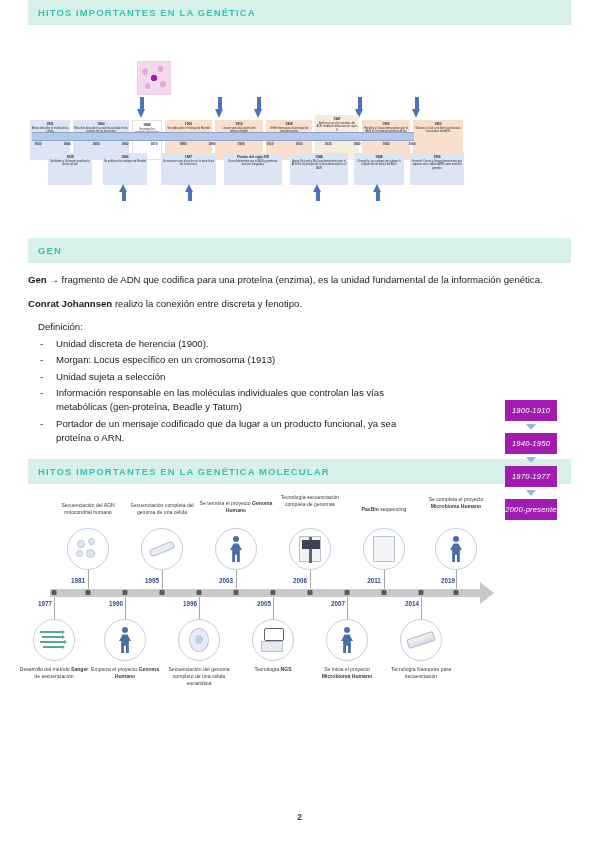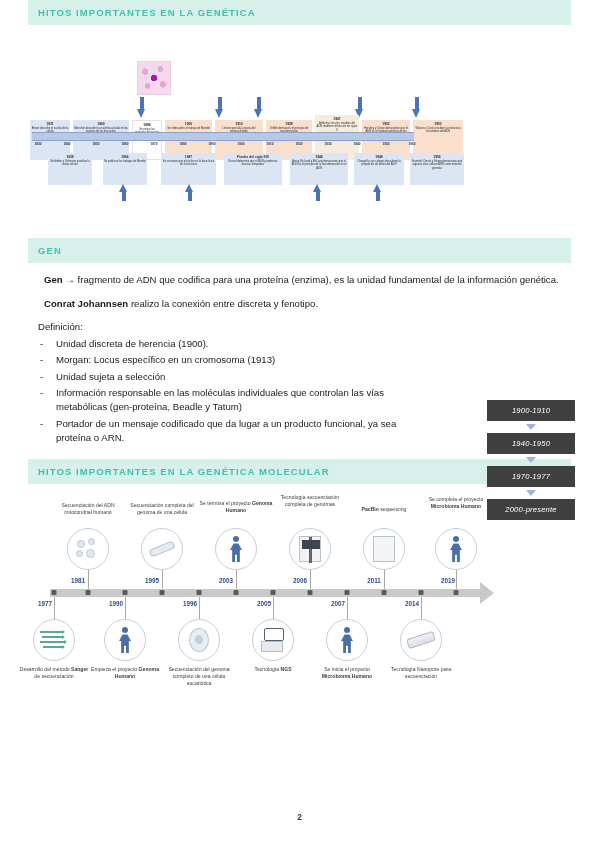--- a/index.html
+++ b/index.html
@@ -18,40 +18,40 @@
     background: #d7f0ea;
     color: #3fc0b0;
     font-weight: bold;
     font-size: 9.5px;
     letter-spacing: 1.1px;
     padding: 7px 10px;
     margin: 0 0 10px 0;
   }
 
   
-  .para { font-size: 9.6px; line-height: 1.55; margin: 0 12px 9px 16px; }
+  .para { font-size: 9.6px; line-height: 1.55; margin: 0 12px 9px 0; }
   .para b { font-weight: bold; }
   .defin { font-size: 9.6px; margin: 2px 0 5px 10px; }
   ul.bullets { list-style: none; margin: 0 0 4px 10px; }
   ul.bullets li {
     font-size: 9.6px; line-height: 1.5;
     padding-left: 18px; position: relative; margin-bottom: 2px;
     max-width: 392px;
   }
   ul.bullets li:before {
     content: "-"; position: absolute; left: 2px; top: 0;
   }
 
   
   .eras {
     position: absolute; right: 32px; top: 400px;
     width: 72px; display: flex; flex-direction: column; align-items: center;
   }
   .era-chip {
-    width: 88px; height: 21px; background: #404040; color: #fff;
+    width: 52px; height: 21px; background: #a21caf; color: #fff;
     font-size: 7.6px; font-style: italic; display: flex;
     align-items: center; justify-content: center; letter-spacing: .2px;
   }
   .era-arrow {
     width: 0; height: 0; border-left: 5px solid transparent;
     border-right: 5px solid transparent; border-top: 6px solid #9fb4dd;
     margin: 3px 0;
   }
 
   

